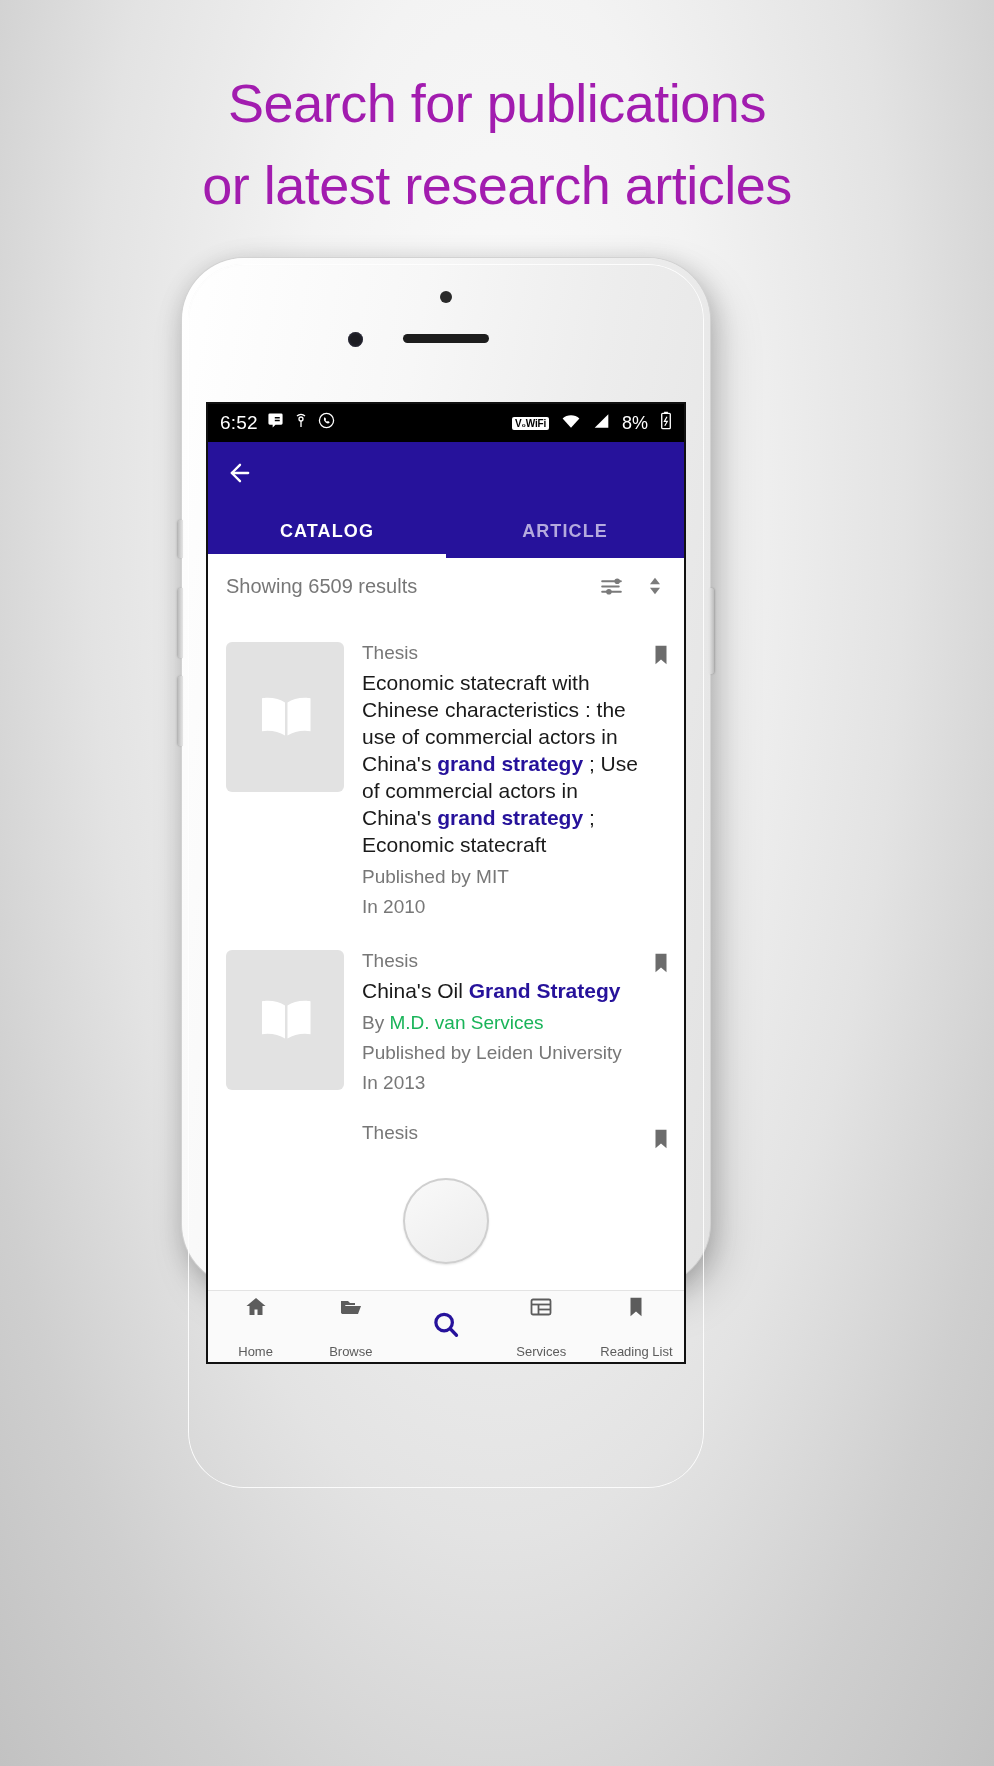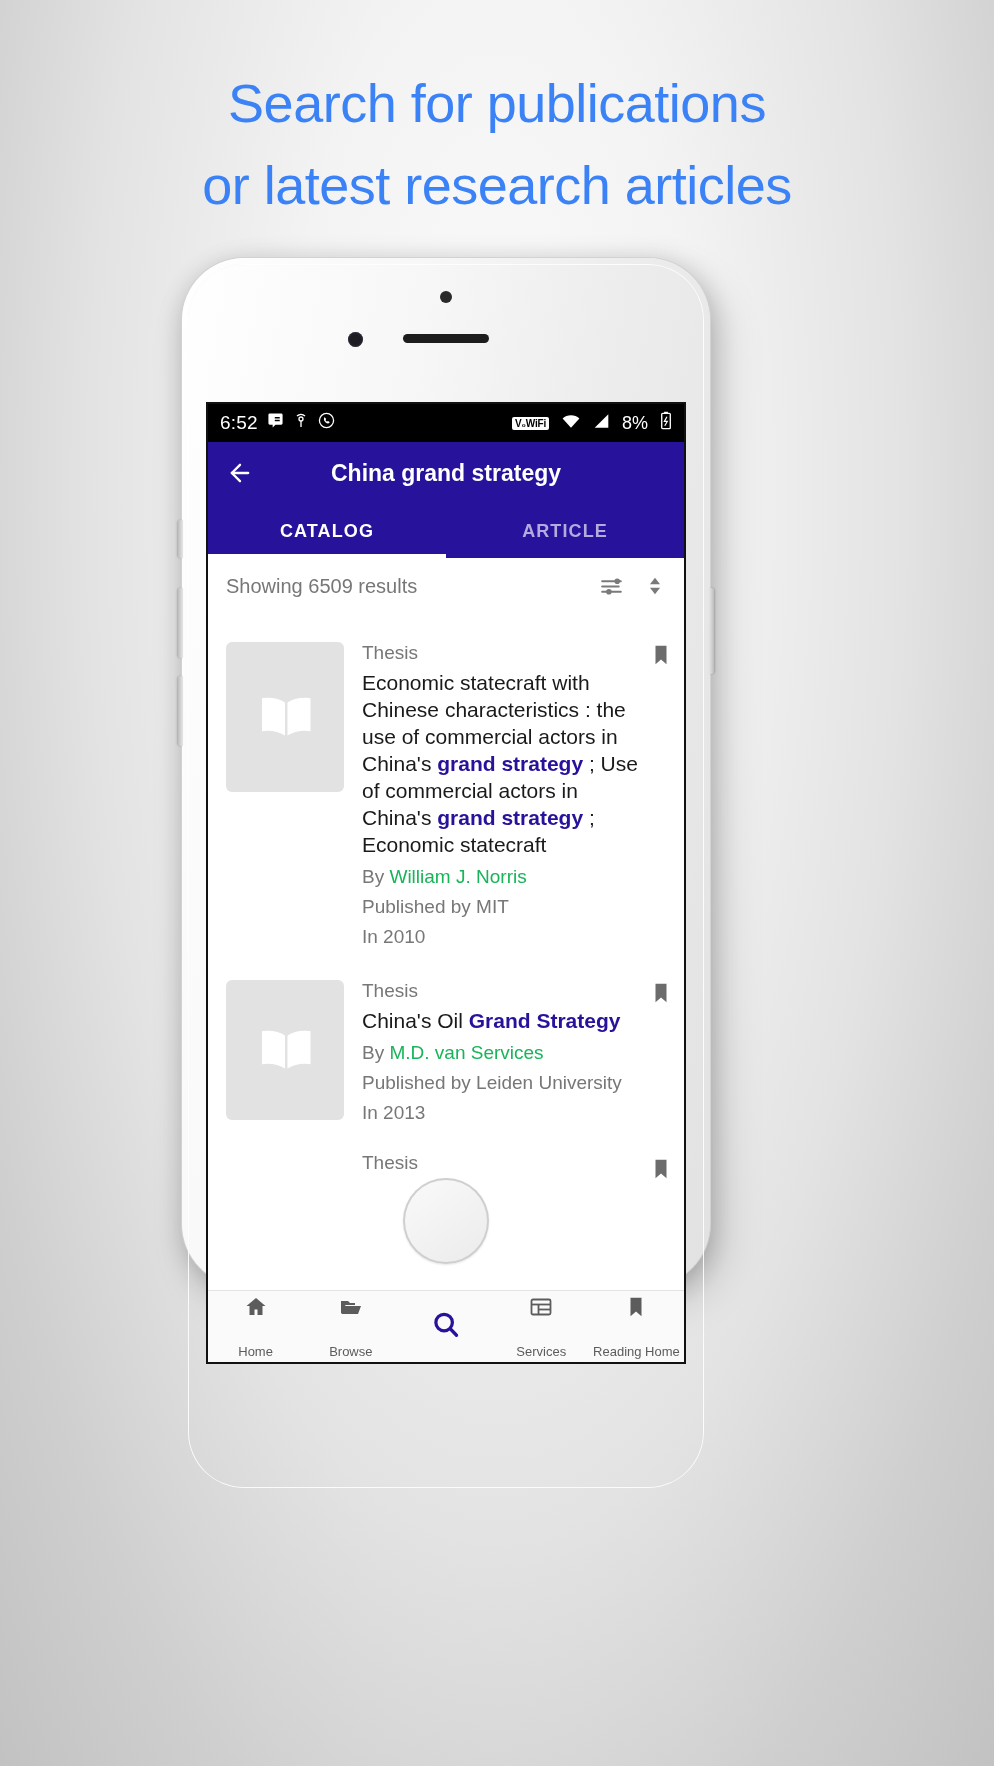--- a/index.html
+++ b/index.html
@@ -16,21 +16,21 @@
     position: relative;
   }
 
   
   .headline {
     position: absolute;
     top: 62px;
     left: 0;
     width: 994px;
     text-align: center;
-    color: #3b82f6;
+    color: #a21caf;
     font-size: 54px;
     line-height: 82px;
     font-weight: 400;
     letter-spacing: -0.5px;
   }
   .headline .l2 { display: block; }
 
   
   .phone {
     position: absolute;
@@ -374,21 +374,20 @@
     </div>
 
     <div class="appbar">
       <div class="appbar-top">
         <div class="back-arrow">
           <svg width="28" height="28" viewBox="0 0 24 24" fill="none" stroke="#fff" stroke-width="2" stroke-linecap="round" stroke-linejoin="round">
               <path d="M19 12H5"></path>
               <path d="M12 19l-7-7 7-7"></path>
             </svg>
         </div>
-        <div class="appbar-title">China grand strategy</div>
       </div>
       <div class="tabs">
         <div class="tab active">
           <span>CATALOG</span>
         </div>
         <div class="tab inactive">
           <span>ARTICLE</span>
         </div>
       </div>
     </div>
@@ -422,24 +421,20 @@
         <div class="thumb">
           <svg viewBox="0 0 24 24" fill="#ffffff">
               <path d="M12 6.2C10.3 4.9 7.9 4.3 5 4.3c-.9 0-1.6.1-2.2.2v13.2c.7-.1 1.4-.2 2.2-.2 2.7 0 5 .6 7 1.9V6.2zm1 13.2c2-1.3 4.3-1.9 7-1.9.8 0 1.5.1 2.2.2V4.5c-.6-.1-1.3-.2-2.2-.2-2.9 0-5.3.6-7 1.9v13.2z"></path>
             </svg>
         </div>
         <div class="card-body">
           <div class="card-type">Thesis</div>
           <div class="card-title">
             <span>Economic statecraft with Chinese characteristics : the use of commercial actors in China's </span><b>grand strategy</b><span> ; Use of commercial actors in China's </span><b>grand strategy</b><span> ; Economic statecraft</span>
           </div>
-          <div class="card-meta">
-            <span>By</span>
-            <span class="author">William J. Norris</span>
-          </div>
           <div class="card-meta">Published by MIT</div>
           <div class="card-meta">In 2010</div>
         </div>
         <span class="bookmark">
           <svg width="22" height="26" viewBox="0 0 24 24" fill="#6c6c6c">
               <path d="M6 2h12v20l-6-5-6 5V2z"></path>
             </svg>
         </span>
       </div>
 
@@ -517,20 +512,20 @@
             </svg>
         </span>
         <span class="navlabel">Services</span>
       </div>
       <div class="navitem">
         <span>
           <svg width="22" height="24" viewBox="0 0 24 24" fill="#5c5c5c">
               <path d="M6 2h12v20l-6-5-6 5V2z"></path>
             </svg>
         </span>
-        <span class="navlabel">Reading Home</span>
+        <span class="navlabel">Reading List</span>
       </div>
     </div>
 
   </div>
 
   <div class="home-button"></div>
 </div>
 
 </body></html>

